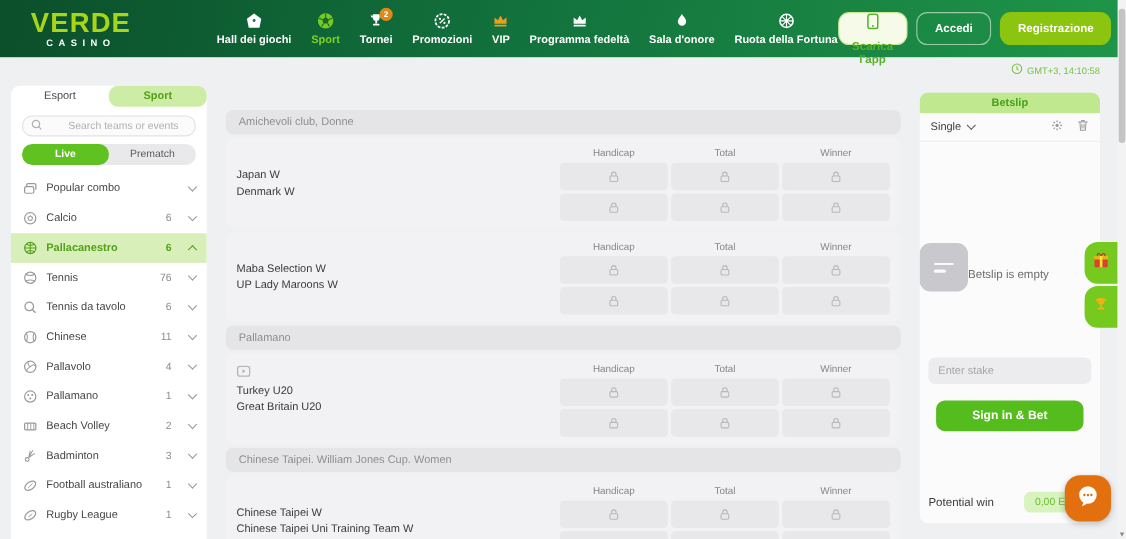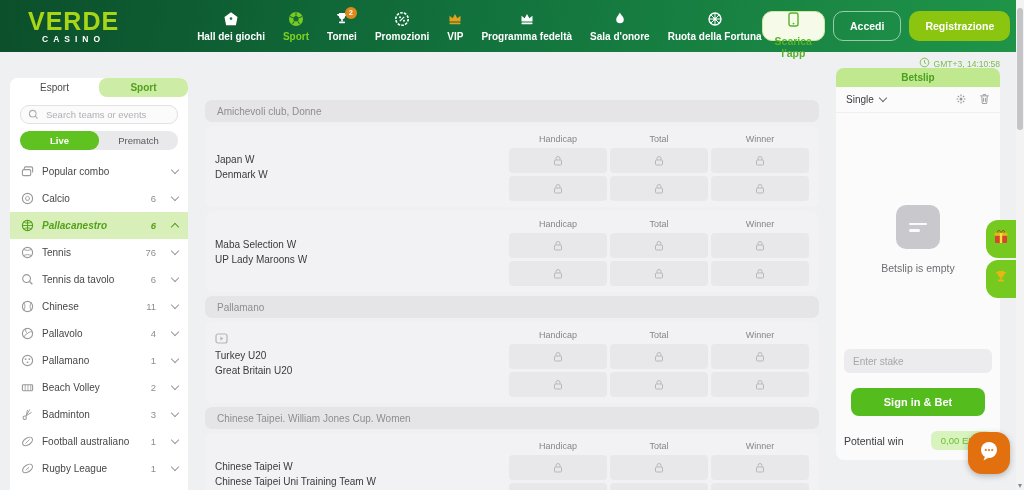--- a/index.html
+++ b/index.html
@@ -34,74 +34,74 @@
     align-items:center; gap:4px; color:#7abf45; font-size:8.5px; }
 
   
   .sidebar { position:absolute; top:78px; left:10px; width:178px; bottom:0; background:#ffffff;
     border-radius:8px 8px 0 0; overflow:hidden; }
   .side-tabs { display:flex; height:19px;text-align:right; }
   .side-tab { flex:1; display:flex; align-items:center; justify-content:center; font-size:10px; cursor:pointer; }
   .side-tab.esport { background:#ffffff; color:#4a4a4e; border-radius:8px 0 0 0; }
   .side-tab.sport { background:#cdeca6; color:#53a11b; font-weight:700; border-radius:8px; }
   .search-box { margin:8px 10px 0; height:19px; background:#fbfbfc; border:1px solid #e2e2e5; border-radius:9px;
-    display:flex; align-items:center; padding:0 7px; gap:7px; }
+    display:flex; align-items:center; padding:0 7px; gap:23px; }
   .search-box input { border:none; outline:none; background:transparent; font-size:9.5px; color:#6a6a6e; width:100%;
     font-family:"Liberation Sans", sans-serif; }
   .search-box input::placeholder { color:#b0b0b4; }
   .mode-toggle { margin:7px 10px 0; height:19px; display:flex; border-radius:9px; overflow:hidden; background:#e9e9eb; }
   .mode-btn { flex:1; display:flex; align-items:center; justify-content:center; font-size:9.5px; cursor:pointer; }
   .mode-btn.live { background:#5fc221; color:#ffffff; font-weight:700; border-radius:9px; }
   .mode-btn.prematch { color:#5a5a5e; }
   .sport-list { margin-top:8px; }
   .sport-row { height:27px; display:flex; align-items:center; padding:0 10px; gap:8px; cursor:pointer; color:#9a9a9e; }
   .sport-row .s-lbl { font-size:10px; color:#47474b; flex:1; white-space:nowrap; overflow:hidden; }
   .sport-row .s-cnt { font-size:9.5px; color:#8d8d91; margin-right:8px; }
   .sport-row.active { background:#d9efb9; color:#53a11b; }
-  .sport-row.active .s-lbl, .sport-row.active .s-cnt { color:#53a11b; font-weight:700;font-style:italic; }
+  .sport-row.active .s-lbl, .sport-row.active .s-cnt { color:#53a11b; font-weight:700; }
   .chev { width:6px; height:6px; border-right:1.4px solid #9a9a9e; border-bottom:1.4px solid #9a9a9e;
     transform:rotate(45deg); margin-top:-3px; flex:none; }
   .chev.up { transform:rotate(-135deg); margin-top:3px; border-color:#53a11b; }
   .s-ico { width:14px; height:14px; display:flex; align-items:center; justify-content:center; flex:none; }
 
   
   .main { position:absolute; top:100px; left:205px; width:614px; bottom:0; overflow:hidden; }
   .section-header { height:22px; background:#e5e5e7; border-radius:7px; display:flex; align-items:center;
     padding:0 12px; font-size:10px; color:#8e8e92; margin-bottom:4px; }
   .match-card { background:#f2f2f4; border-radius:8px; padding:6px 10px; display:flex; margin-bottom:4px; position:relative; }
   .teams { flex:1; display:flex; flex-direction:column; justify-content:center; gap:4px; }
   .team-name { font-size:10px; color:#3a3a3e; }
   .odds { width:300px; display:grid; grid-template-columns:repeat(3,1fr); gap:3px; }
   .col-head { height:13px; display:flex; align-items:center; justify-content:center; font-size:9px; color:#86868a; }
   .bet-btn { height:25px; background:#e8e8ea; border:none; border-radius:4px; display:flex; align-items:center;
     justify-content:center; cursor:pointer; }
   .stream-ico { position:absolute; top:8px; left:10px; cursor:pointer; }
 
   
-  .betslip { position:absolute; top:68px; left:836px; width:164px; height:392px; display:flex; flex-direction:column;
+  .betslip { position:absolute; top:84px; left:836px; width:164px; height:392px; display:flex; flex-direction:column;
     border-radius:8px; overflow:hidden; }
   .betslip-header { height:19px; background:#bfe88f; color:#4a9f1d; font-size:10px; font-weight:700;
     display:flex; align-items:center; justify-content:center; flex:none; }
   .betslip-body { flex:1; background:#fbfbfc; display:flex; flex-direction:column; }
   .bs-controls { height:26px; display:flex; align-items:center; padding:0 10px; border-bottom:1px solid #efeff1; flex:none; }
   .bs-type { display:flex; align-items:center; gap:6px; font-size:10px; color:#3c3c40; cursor:pointer; }
   .bs-type .chev { border-color:#6a6a6e; }
   .bs-icons { margin-left:auto; display:flex; gap:12px; align-items:center; }
-  .bs-empty { display:flex; flex-direction:column; align-items:center; margin-top:92px; }
+  .bs-empty { display:flex; flex-direction:row; align-items:center; margin-top:92px; }
   .bs-empty-ico { width:44px; height:44px; border-radius:10px; background:#c9c9cd; display:flex; flex-direction:column;
     justify-content:center; align-items:center; gap:4px; }
   .bs-empty-ico .bar1 { width:18px; height:2.5px; background:#fbfbfc; border-radius:2px; }
   .bs-empty-ico .bar2 { width:11px; height:2.5px; background:#fbfbfc; border-radius:2px; align-self:flex-start; margin-left:13px; }
   .bs-empty-text { margin-top:13px; font-size:10.5px; color:#6e6e72; }
   .stake-input { margin:0 8px; height:24px; background:#ececee; border:none; border-radius:6px; padding:0 9px;
     font-size:10px; color:#4a4a4e; outline:none; font-family:"Liberation Sans", sans-serif; flex:none; }
   .stake-input::placeholder { color:#a6a6aa; }
   .bs-cta { margin:15px; height:28px; background:#54bd1d; color:#ffffff; border:none; border-radius:8px;
     font-size:11px; font-weight:700; cursor:pointer; flex:none; }
-  .bs-pot { display:flex; align-items:center; justify-content:space-between; padding:0 8px 10px; flex:none; }
+  .bs-pot { display:flex; align-items:center; justify-content:space-between; padding:0 8px 10px; flex:none;margin-top:40px; }
   .bs-pot-label { font-size:10.5px; color:#3c3c40; }
   .bs-pot-pill { background:#d8f3bd; color:#6cbd34; font-size:9.5px; border-radius:6px; padding:4px 10px; }
   .spacer { flex:1; }
 
   
   .float-tab { position:absolute; right:8px; width:30px; height:38px; background:#76c91e;
     border-radius:12px 0 0 12px; display:flex; align-items:center; justify-content:center; cursor:pointer; }
   .float-gift { top:220px; }
   .float-trophy { top:260px; }
   .chat-btn { position:absolute; right:14px; top:432px; width:42px; height:42px; background:#e2700f;

